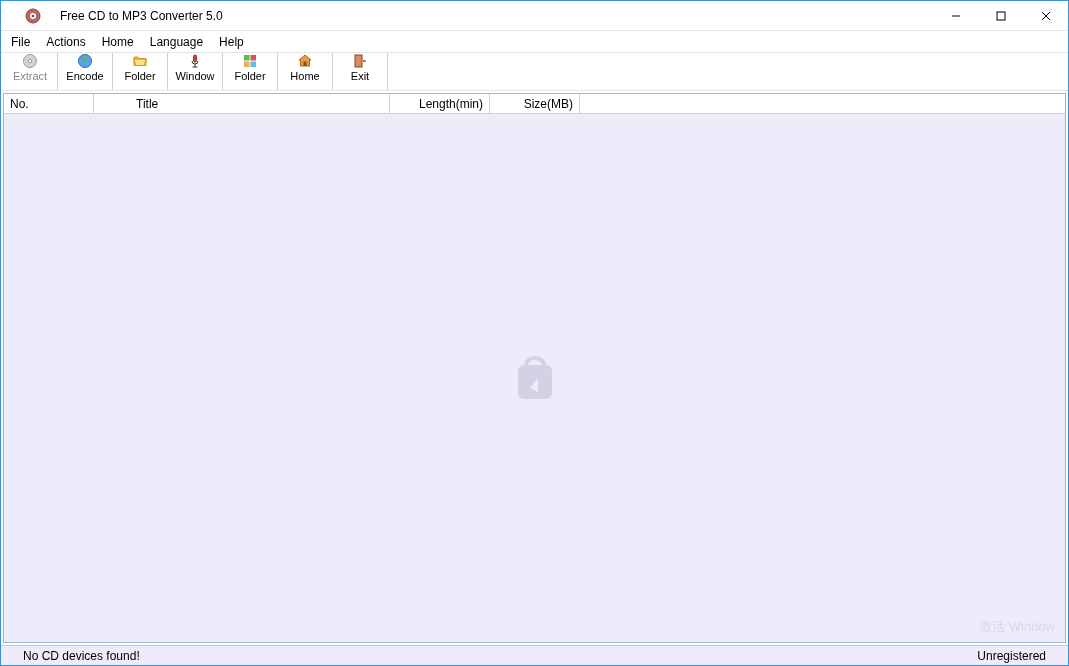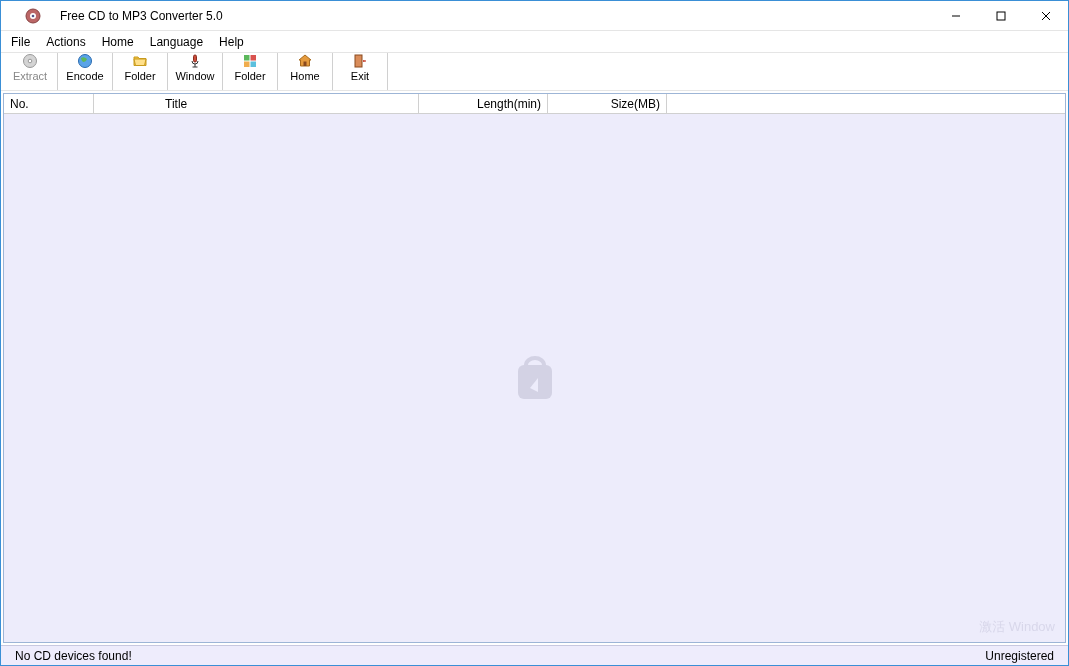--- a/index.html
+++ b/index.html
@@ -91,21 +91,20 @@
     position: relative;
     min-height: 0;
   }
   .list-header {
     height: 20px;
     background: #fff;
     display: flex;
     border-bottom: 1px solid #d0d0d0;
     font-size: 12px;
     align-items: center;
-    gap: 29px;
   }
   .col {
     border-right: 1px solid #d0d0d0;
     padding: 2px 6px;
     height: 100%;
     display: flex;
     align-items: center;
   }
   .col-no { width: 90px; }
   .col-title { width: 260px; margin-left: 36px; }
@@ -132,21 +131,21 @@
   .wm-top { font-size: 30px; font-weight: 500; letter-spacing:1px; }
   .wm-bottom { font-size: 18px; letter-spacing:1px; }
 
   
   .statusbar {
     height: 20px;
     background: #eeecfc;
     border-top: 1px solid #c8c8e0;
     display: flex;
     align-items: center;
-    padding: 0 14px;
+    padding: 0 22px;
     font-size: 12px;
   }
   .statusbar .status-left { flex: 1; }
   .statusbar .status-right { }
 
   .activation-ghost {
     position: absolute;
     right: 10px;
     bottom: 6px;
     color: #d8d7ea;

